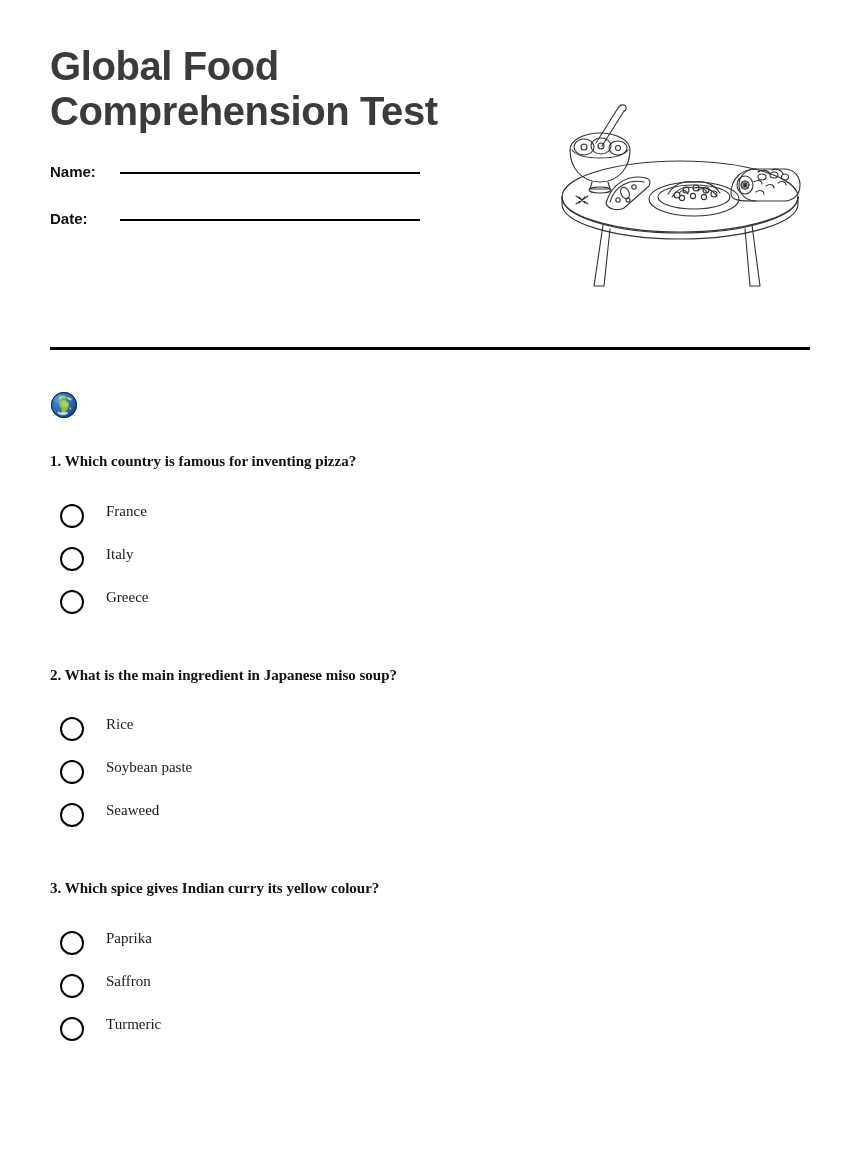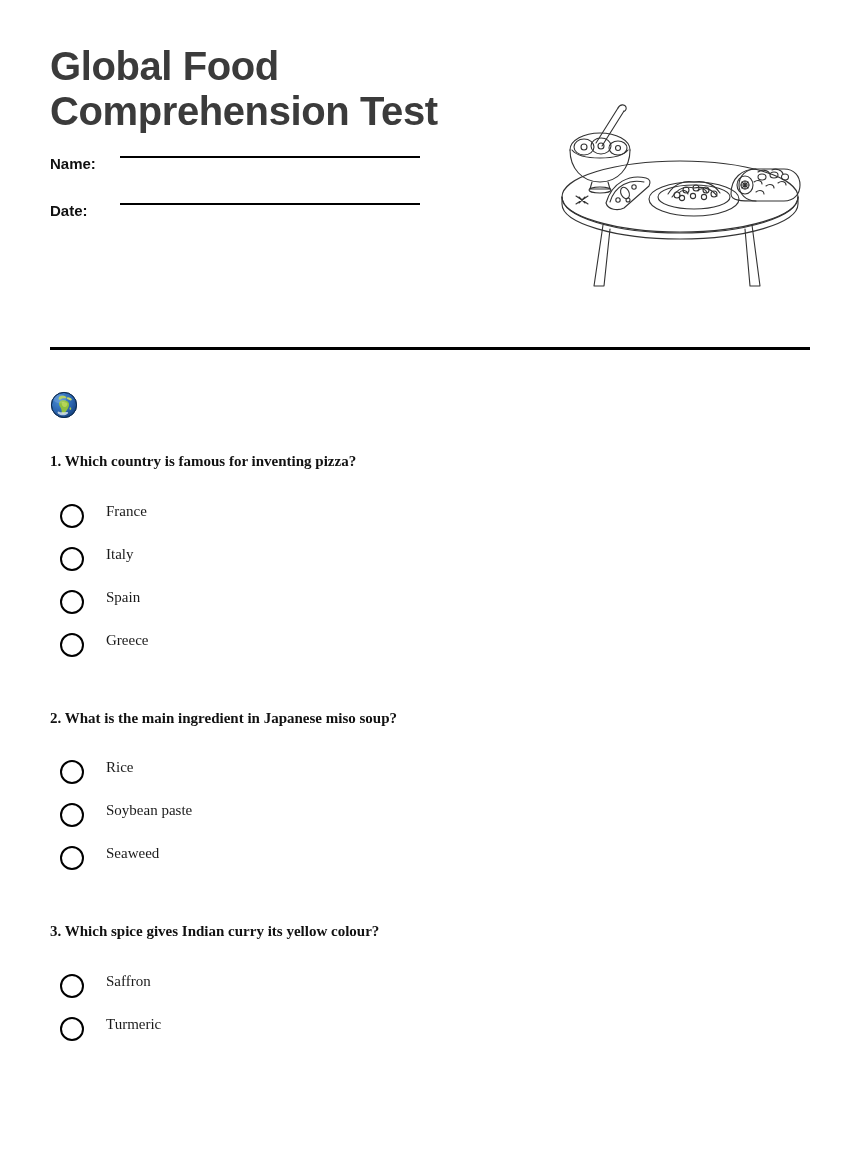--- a/index.html
+++ b/index.html
@@ -42,21 +42,21 @@
     width: 460px;
     white-space: pre-line;
   }
 
   .fields {
     margin-top: 22px;
     width: 380px;
   }
   .field-row {
     display: flex;
-    align-items: flex-start;
+    align-items: center;
     height: 34px;
     margin-bottom: 13px;
   }
   .field-label {
     font-size: 15px;
     font-weight: bold;
     color: #111111;
     width: 70px;
     flex: 0 0 70px;
     line-height: 1;
@@ -284,24 +284,20 @@
         <div class="option-row">
           <span class="radio"></span>
           <span class="option-label">France</span>
         </div>
         <div class="option-row">
           <span class="radio"></span>
           <span class="option-label">Italy</span>
         </div>
         <div class="option-row">
           <span class="radio"></span>
-          <span class="option-label">Spain</span>
-        </div>
-        <div class="option-row">
-          <span class="radio"></span>
           <span class="option-label">Greece</span>
         </div>
       </div>
     </div>
 
     <div class="question-block">
       <div class="question-text">2. What is the main ingredient in Japanese miso soup?</div>
       <div class="options">
         <div class="option-row">
           <span class="radio"></span>
@@ -316,20 +312,24 @@
           <span class="option-label">Seaweed</span>
         </div>
       </div>
     </div>
 
     <div class="question-block">
       <div class="question-text">3. Which spice gives Indian curry its yellow colour?</div>
       <div class="options">
         <div class="option-row">
           <span class="radio"></span>
+          <span class="option-label">Paprika</span>
+        </div>
+        <div class="option-row">
+          <span class="radio"></span>
           <span class="option-label">Saffron</span>
         </div>
         <div class="option-row">
           <span class="radio"></span>
           <span class="option-label">Turmeric</span>
         </div>
       </div>
     </div>
 
   </div>

